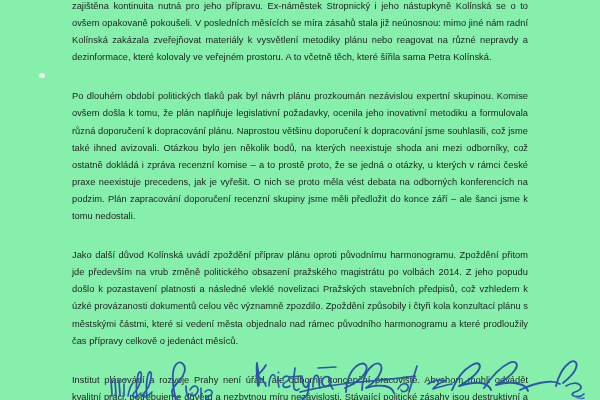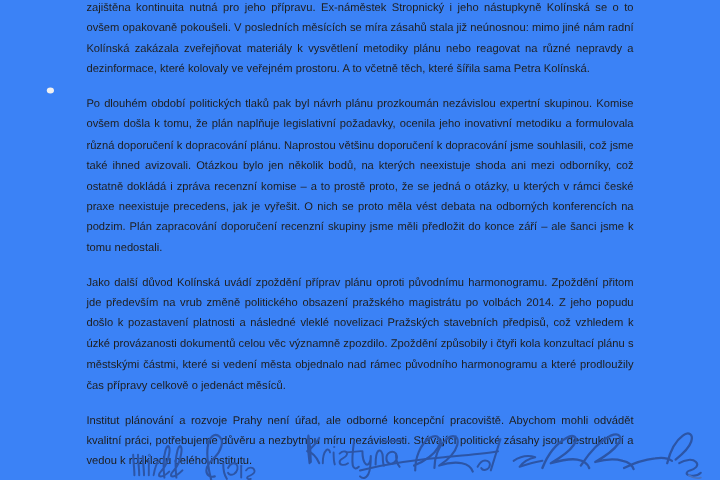--- a/index.html
+++ b/index.html
@@ -12,21 +12,21 @@
     height: 400px;
     overflow: hidden;
     font-family: "Liberation Sans", sans-serif;
     color: #1c1c1c;
     position: relative;
   }
 
   .page {
     position: absolute;
     inset: 0;
-    background: #3b82f6;
+    background: #86efac;
     overflow: hidden;
   }
 
   .doc-body {
     position: absolute;
     left: 72px;
     top: 0px;
     width: 456px;
   }
 
@@ -35,21 +35,21 @@
     text-justify: inter-word;
     font-size: 9.3px;
     line-height: 17.1px;
     letter-spacing: 0.02px;
     margin: 0;
     color: #1e1e1e;
     -webkit-font-smoothing: antialiased;
   }
 
   .para + .para {
-    margin-top: 12px;
+    margin-top: 22px;
   }
 
   
   .para-clip-top {
     margin-top: -2px;
   }
 
   .signatures {
     position: absolute;
     left: 0;

